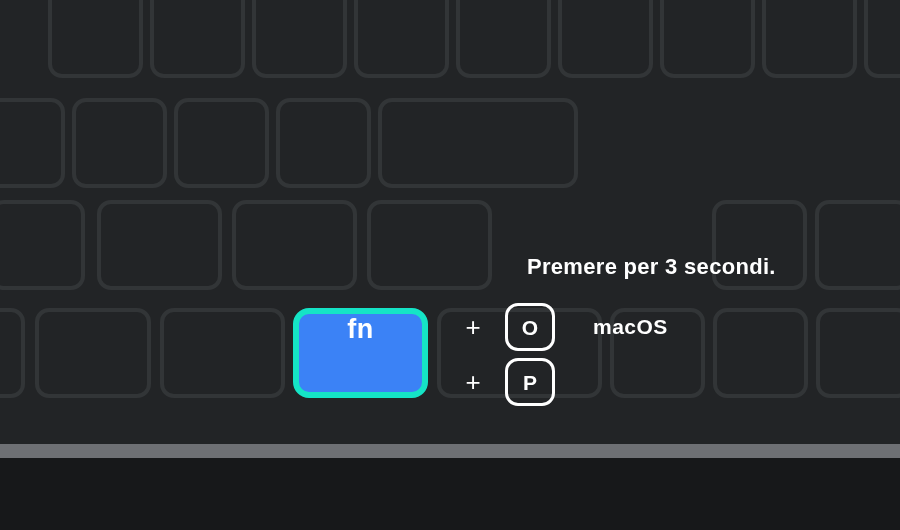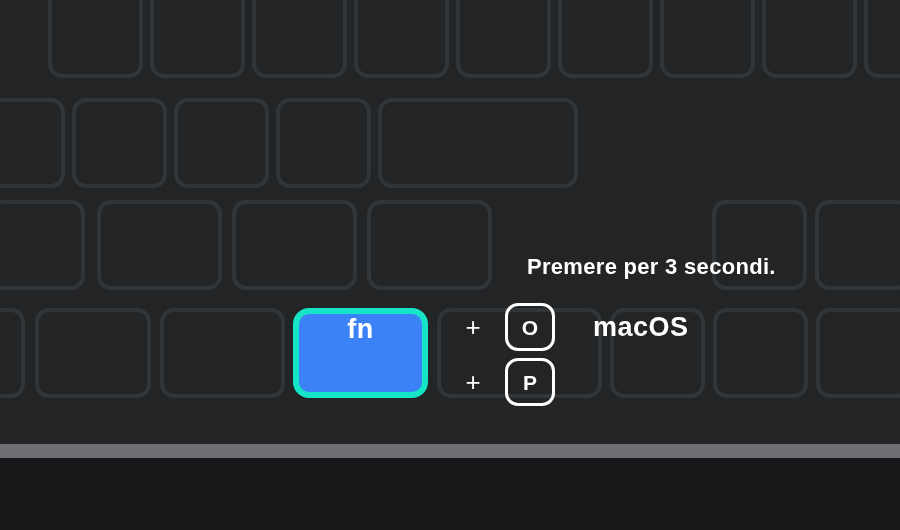--- a/index.html
+++ b/index.html
@@ -130,21 +130,21 @@
       border-radius: 13px;
       display: flex;
       align-items: center;
       justify-content: center;
       font-size: 21px;
       font-weight: 700;
       line-height: 1;
     }
 
     .os-label {
-      font-size: 27px;
+      font-size: 21px;
       font-weight: 600;
       letter-spacing: 0.5px;
       margin-left: 20px;
     }
   </style>
 </head>
 <body>
 
 <div class="keyboard-bg">
   <div class="bg-key r1k1"></div>

